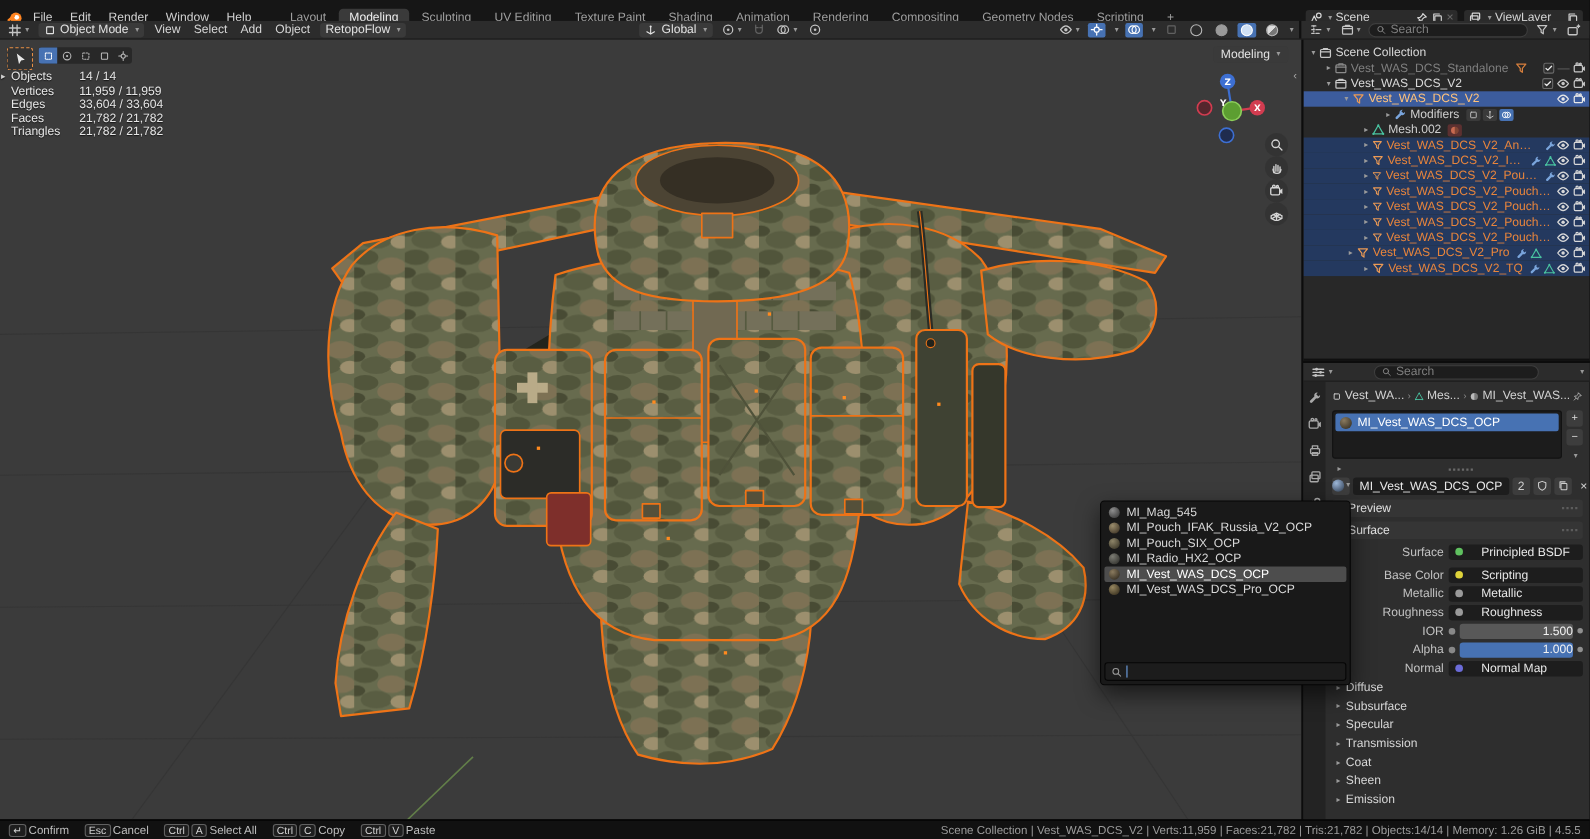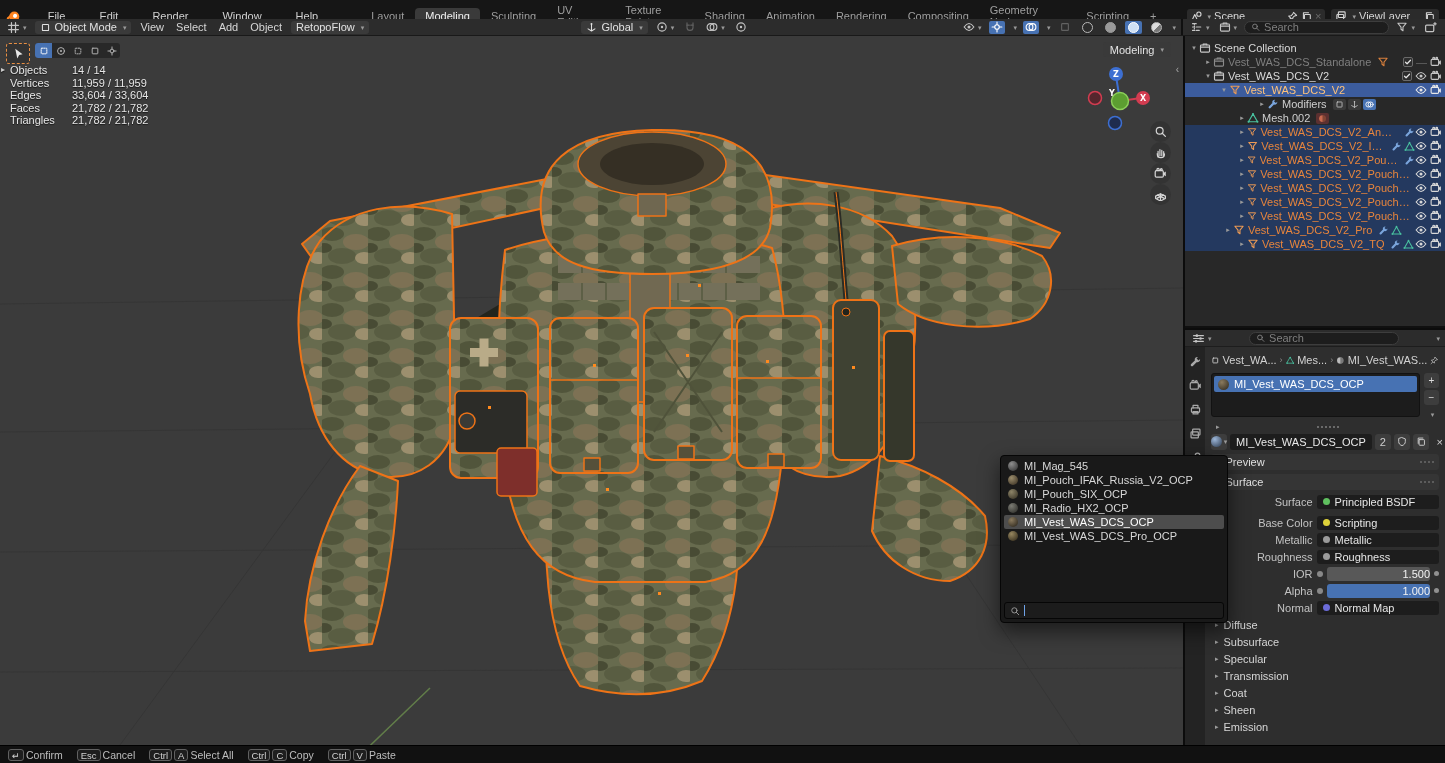--- a/index.html
+++ b/index.html
@@ -4,21 +4,21 @@
 <style>
 *{margin:0;padding:0;box-sizing:border-box}
 html,body{width:1445px;height:763px;overflow:hidden;background:#0c0c0c;
 font-family:"Liberation Sans","DejaVu Sans",sans-serif;font-size:11px;color:#c9c9c9;
 -webkit-font-smoothing:antialiased}
 #app{position:absolute;inset:0}
 .abs{position:absolute}
 svg.i{display:block;fill:none;stroke:currentColor;stroke-width:1.5;stroke-linecap:round;stroke-linejoin:round}
 .chev{font-size:7px;color:#9a9a9a;margin-left:2px;line-height:1}
 
-#topbar{left:0;top:0;width:1445px;height:19px;background:#161616;display:flex;align-items:center;padding:16px 6px;gap:20px}
+#topbar{left:0;top:0;width:1445px;height:19px;background:#161616;display:flex;align-items:center;padding:16px 6px;gap:2px}
 #topbar .menu{padding:0 7px;color:#d2d2d2;cursor:default}
 #tabs{display:flex;align-items:center;margin-left:16px;gap:1px}
 .tab{padding:2px 10px;border-radius:4px;color:#9f9f9f}
 .tab.active{background:#3a3a3a;color:#efefef}
 #topbar-right{margin-left:auto;display:flex;align-items:center;gap:6px}
 .widget{display:flex;align-items:center;gap:3px;background:#2b2b2b;border-radius:3px;height:15px;padding:0 4px;color:#d6d6d6}
 
 #row2{left:0;top:19px;width:1445px;height:17px;background:#2c2c2c;border-bottom:1px solid #191919;display:flex}
 #vh{width:1183px;display:flex;align-items:center;gap:6px;padding:0 5px;border-right:2px solid #101010}
 .pill{display:inline-flex;align-items:center;gap:4px;background:#3a3a3a;border-radius:3px;height:13px;padding:0 5px;color:#e2e2e2}
@@ -80,21 +80,21 @@
 .sq{width:15px;height:15px;background:#3d3d3d;border-radius:3px;display:flex;align-items:center;justify-content:center;color:#ddd;font-size:10px}
 #griprow{display:flex;align-items:center;height:9px;color:#8a8a8a;padding:0 3px}
 .gripdots{margin:0 auto;width:22px;border-top:2px dotted #6a6a6a}
 #matrow{display:flex;align-items:center;gap:3px;margin-top:2px;height:17px}
 #matname{flex:1;background:#1d1d1d;border-radius:3px;height:16px;display:flex;align-items:center;padding:0 6px;color:#e8e8e8}
 .mbtn{background:#3d3d3d;border-radius:3px;height:16px;min-width:16px;display:flex;align-items:center;justify-content:center;color:#cfcfcf;padding:0 3px}
 .panelhead{display:flex;align-items:center;height:16px;background:#353535;border-radius:3px;margin-top:4px;color:#e0e0e0;padding:0 5px;gap:4px}
 .panelhead .dots{margin-left:auto;width:14px;border-top:2px dotted #5c5c5c}
 .prow{display:flex;align-items:center;height:17px;gap:4px;position:relative;padding-left:10px}
 .prow .plab{width:42%;text-align:right;color:#c2c2c2;flex:none}
-.pfield{flex:1;background:#1d1d1d;border-radius:3px;height:14px;display:flex;align-items:center;gap:5px;padding:0 6px;color:#e6e6e6}
+.pfield{flex:1;background:#1d1d1d;border-radius:3px;height:14px;display:flex;align-items:center;gap:17px;padding:0 6px;color:#e6e6e6}
 .dot{width:7px;height:7px;border-radius:50%;flex:none}
 .sockL{position:absolute;left:1px;width:5px;height:5px;border-radius:50%;background:#909090}
 .sockR{width:5px;height:5px;border-radius:50%;background:#909090;flex:none}
 .slider{flex:1;border-radius:3px;height:14px;display:flex;align-items:center;justify-content:flex-end;color:#f2f2f2}
 .collrow{display:flex;align-items:center;gap:5px;height:17px;color:#d6d6d6;padding-left:4px}
 .collrow .exp{font-size:7px;color:#9b9b9b}
 
 #popup{left:1000px;top:455px;width:228px;height:168px;background:#191919;border:1px solid #060606;border-radius:4px;box-shadow:0 8px 20px rgba(0,0,0,.55);z-index:50;display:flex;flex-direction:column;padding:3px}
 .pitem{display:flex;align-items:center;gap:6px;height:14px;border-radius:2px;padding:0 4px;color:#d8d8d8;flex:none}
 .pitem.active{background:#4d4d4d;color:#fff}
@@ -1124,15 +1124,16 @@
     <span class="hint">
         <span class="kbd">Ctrl</span>
         <span class="kbd">C</span>
         <span>Copy</span>
       </span>
     <span class="hint">
         <span class="kbd">Ctrl</span>
         <span class="kbd">V</span>
         <span>Paste</span>
       </span>
+    <span id="statusright">Scene Collection | Vest_WAS_DCS_V2 | Verts:11,959 | Faces:21,782 | Tris:21,782 | Objects:14/14 | Memory: 1.26 GiB | 4.5.5</span>
   </div>
 
 </div>
 
 </body></html>

